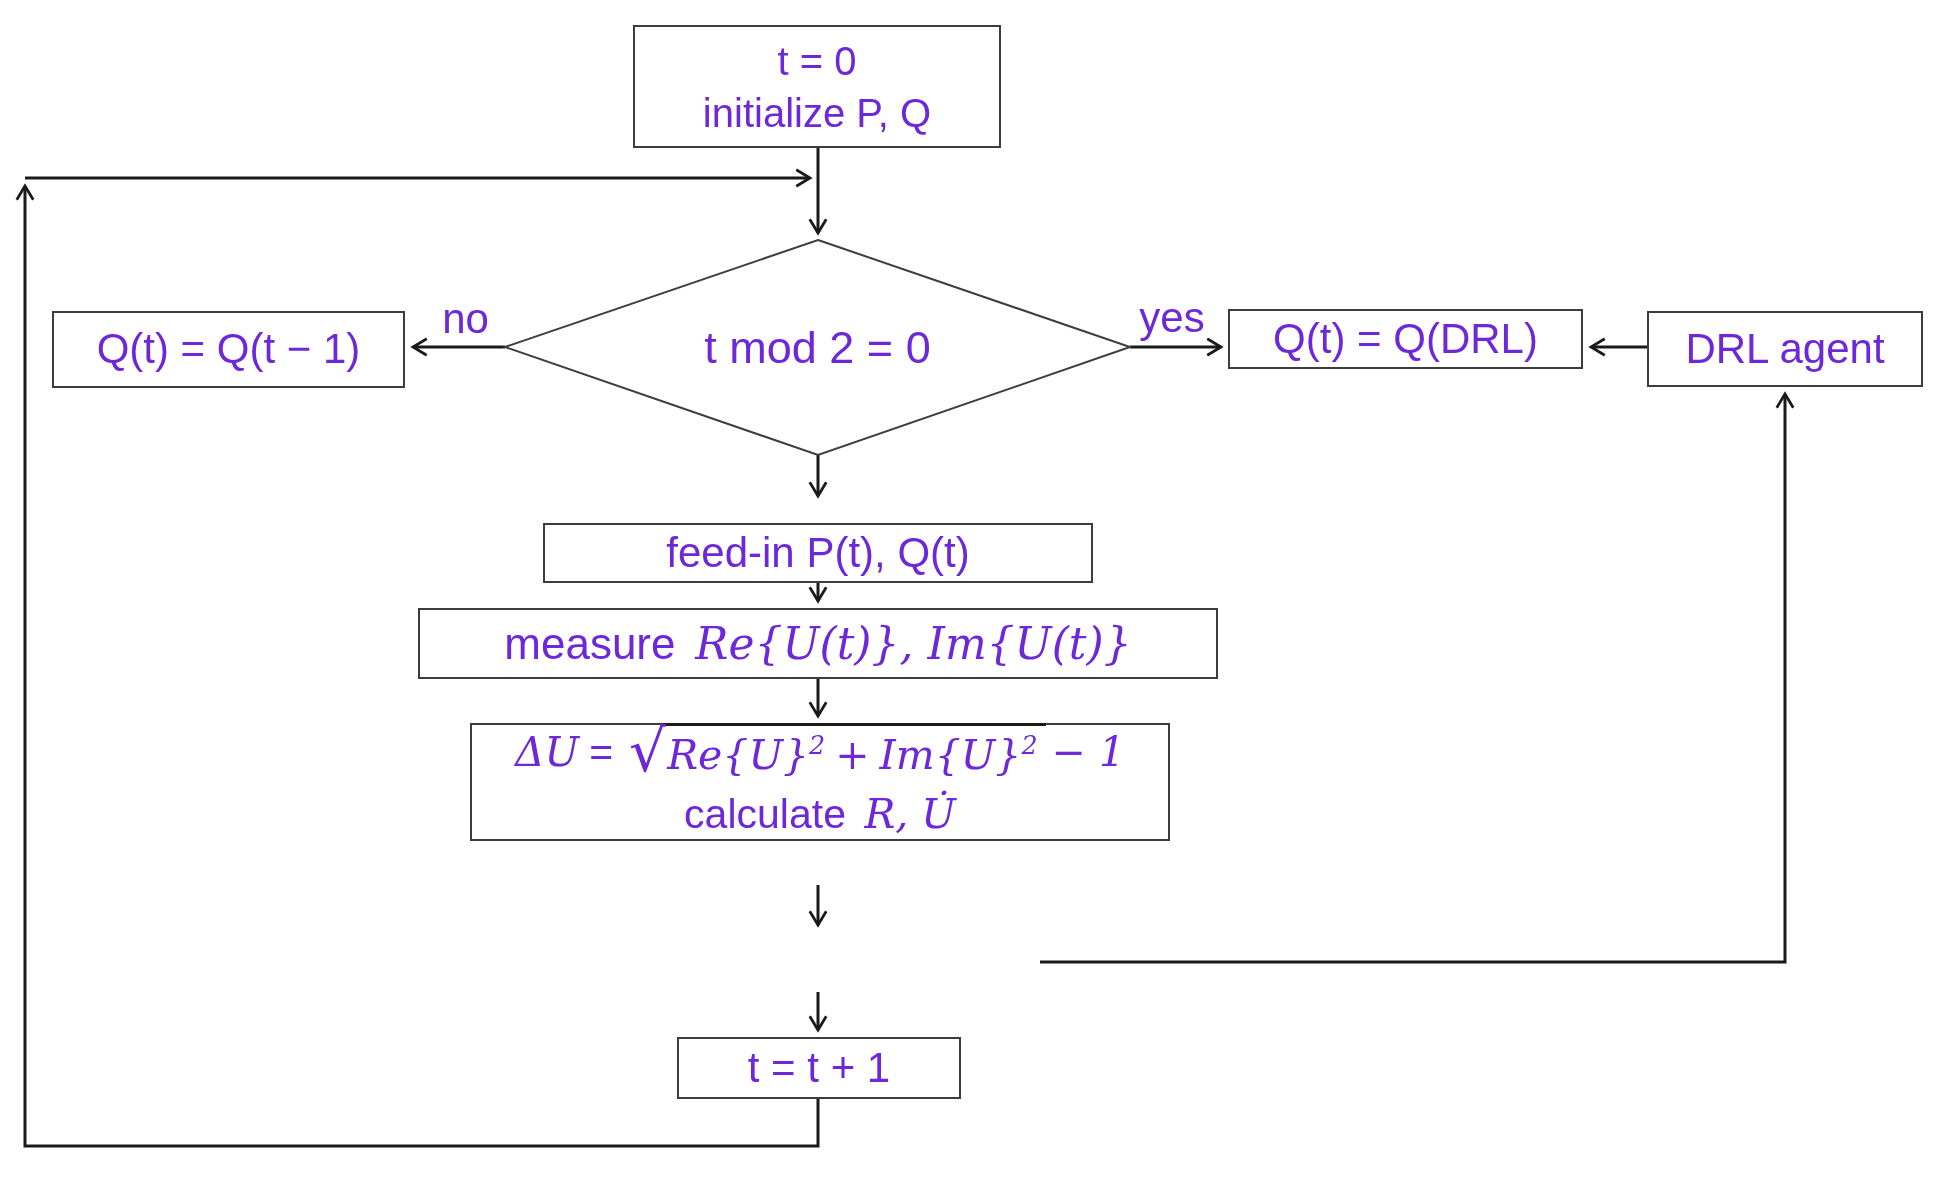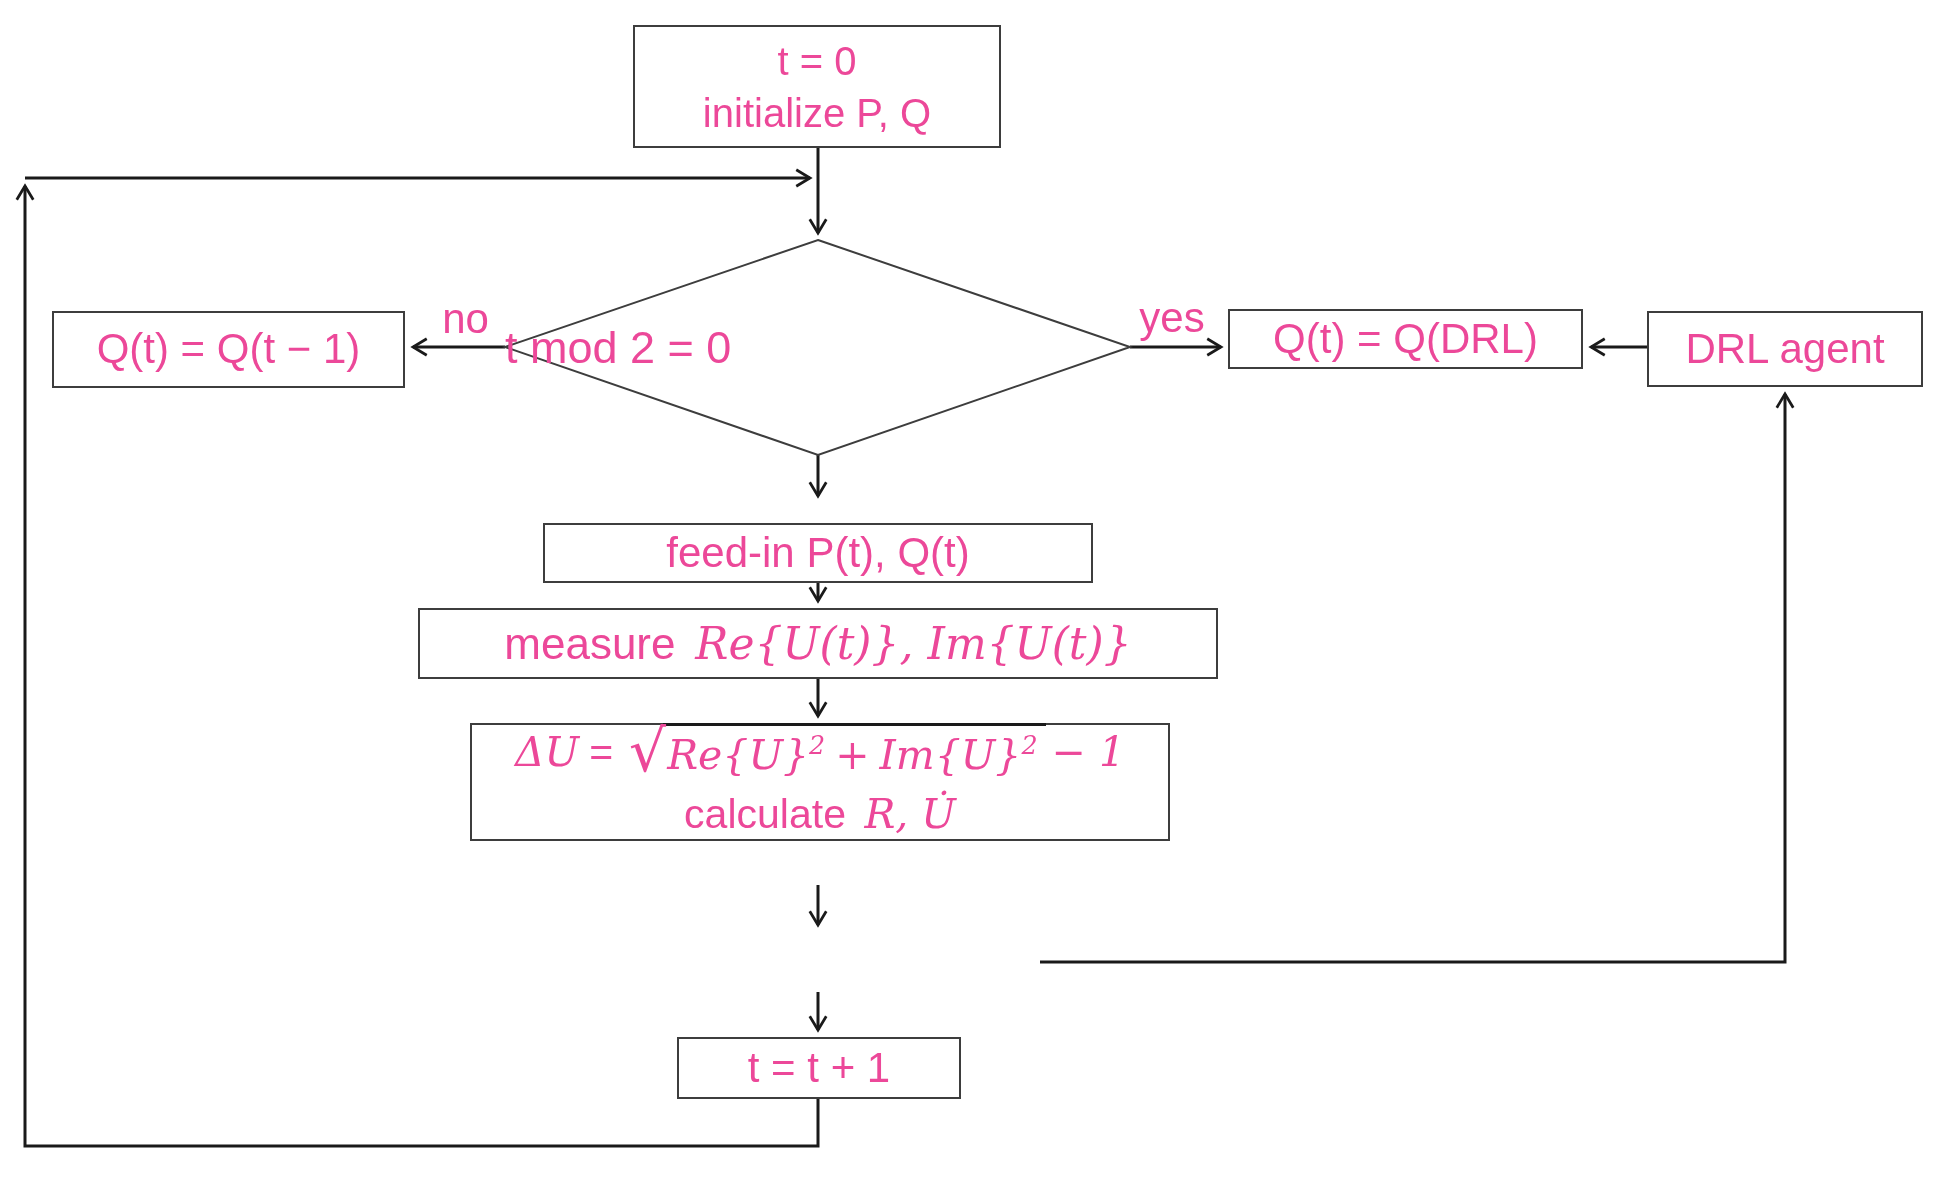--- a/index.html
+++ b/index.html
@@ -1,29 +1,29 @@
 <!DOCTYPE html>
 <html><head>
 <meta charset="utf-8">
 <style>
   html,body{margin:0;padding:0;background:#ffffff;}
   .stage{
     position:relative;width:1950px;height:1178px;background:#ffffff;
-    font-family:"Liberation Sans",sans-serif;color:#ec4899;overflow:hidden;
+    font-family:"Liberation Sans",sans-serif;color:#6d28d9;overflow:hidden;
   }
   .wires{position:absolute;left:0;top:0;width:1950px;height:1178px;}
   .wire{stroke:#1a1a1a;stroke-width:3;fill:none;}
   .node{
     position:absolute;background:#ffffff;border:2px solid #3d3d3d;
     display:flex;flex-direction:column;align-items:center;justify-content:center;
     text-align:center;box-sizing:border-box;line-height:1.3;
   }
   .floatlabel{position:absolute;display:flex;align-items:flex-end;justify-content:center;}
   .decision-label{
-    position:absolute;display:flex;align-items:center;
+    position:absolute;display:flex;align-items:center;justify-content:center;
     background:transparent;border:none;
   }
   .math{font-family:"DejaVu Serif","Liberation Serif",serif;font-style:italic;}
   .sup{font-size:0.62em;vertical-align:super;line-height:0;}
   .fline{display:flex;align-items:center;justify-content:center;}
   .sqrt{display:inline-flex;align-items:flex-start;margin:0 6px;}
   .radsign{
     font-family:"DejaVu Serif","Liberation Serif",serif;font-style:normal;
     font-size:1.42em;line-height:0.78;transform:translateY(6px);margin-right:-3px;
   }

